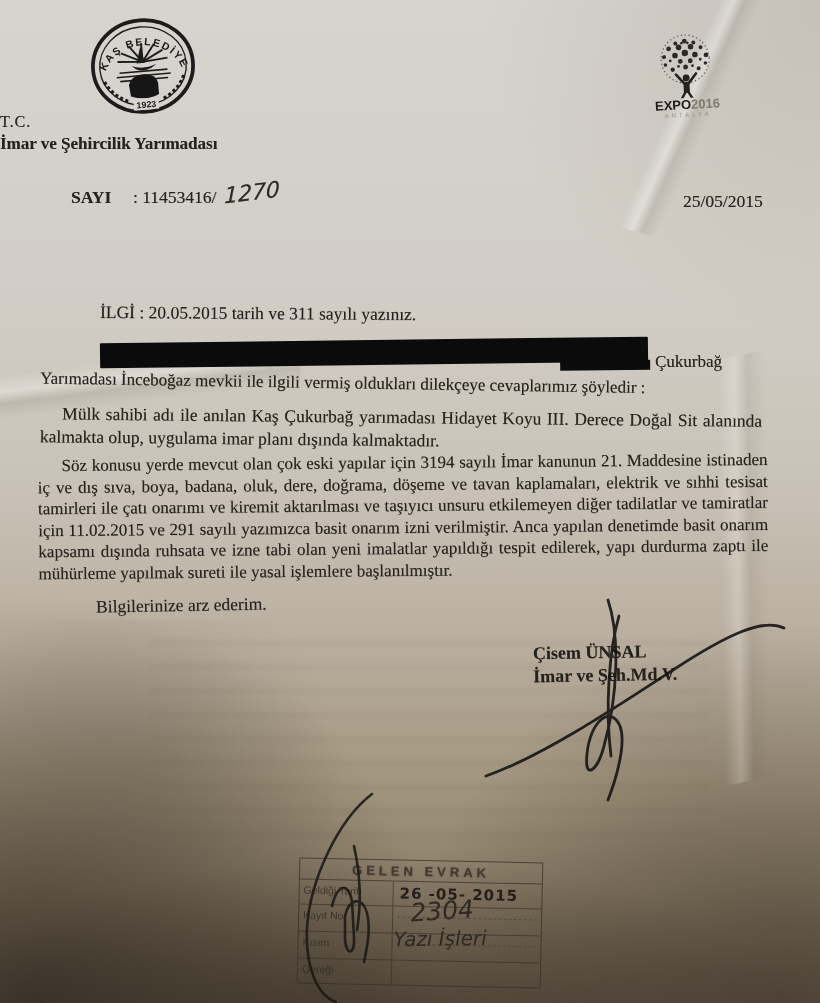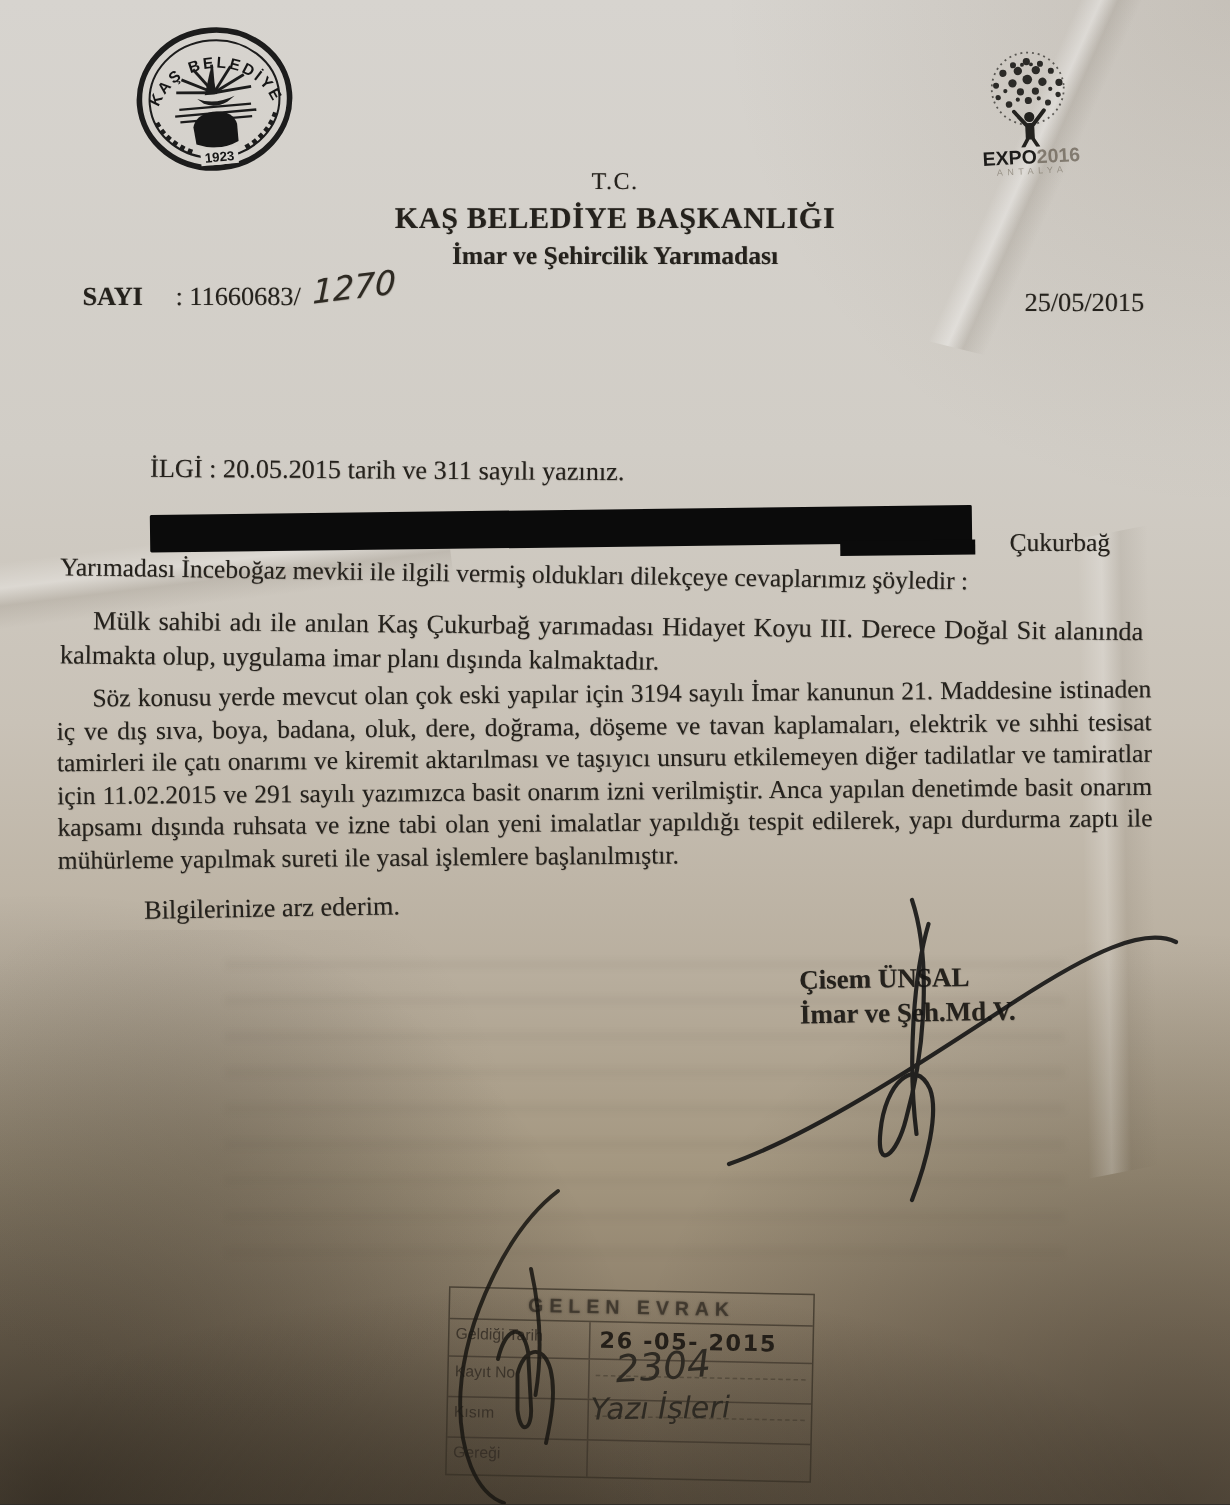--- a/index.html
+++ b/index.html
@@ -12,37 +12,37 @@
       radial-gradient(ellipse 70% 22% at 45% 102%, rgba(35,28,18,0.45), transparent 75%),
       radial-gradient(circle at 100% 0%, rgba(120,105,85,0.18), transparent 26%),
       linear-gradient(to bottom,#d7d4cf 0%,#d1cdc6 30%,#c9c2b7 48%,#b9af9f 64%,#a3967f 78%,#8a7c67 89%,#6d6150 100%);
   }
   .abs{position:absolute;}
   .doc-text{text-shadow:0.3px 0.3px 0.6px rgba(60,54,45,0.45);}
   .crease{pointer-events:none;}
   .hand{font-family:"DejaVu Sans",sans-serif;font-style:italic;color:#2e2a23;}
 
   
-  .hdr{left:0;right:0;top:112px;text-align:center;line-height:1.25;}
+  .hdr{left:0;right:0;top:112px;line-height:1.25;}
   .hdr .tc{font-size:16px;letter-spacing:1px;}
   .hdr .title{font-size:20px;font-weight:bold;letter-spacing:0.5px;margin-top:2px;}
   .hdr .subtitle{font-size:17px;font-weight:bold;margin-top:1px;}
 
   
   .meta{left:55px;top:186px;font-size:17.5px;line-height:22px;}
   .meta .row{display:flex;}
-  .meta .lbl{display:inline-block;width:62px;font-weight:600;}
+  .meta .lbl{display:inline-block;width:62px;font-weight:600;margin-left:16px;}
   .date{left:683px;top:191px;font-size:17.5px;font-family:Liberation Serif, serif;}
 
   .recipient{left:0;right:10px;top:270px;text-align:center;font-size:19px;font-weight:bold;letter-spacing:0.6px;}
   .reference{left:100px;top:303px;font-size:17.5px;transform:rotate(0.4deg);}
 
   .redaction{left:100px;top:340px;width:548px;height:25px;background:#0b0b0b;transform:rotate(-0.7deg);border-radius:1px;}
   .redaction .notch{position:absolute;right:-2px;bottom:-8px;width:90px;height:10px;background:#0b0b0b;}
-  .after-redact{left:673px;top:352px;font-size:17px;}
+  .after-redact{left:655px;top:352px;font-size:17px;}
 
   .bodyline{left:40px;top:374px;width:705px;font-size:17px;white-space:nowrap;transform:rotate(0.9deg);}
   .p1{left:40px;top:406px;width:722px;font-size:17.5px;line-height:23px;text-align:justify;text-indent:22px;transform:rotate(0.6deg);}
   .p2{left:38px;top:452px;width:730px;font-size:17px;line-height:21.5px;text-align:justify;text-indent:24px;transform:rotate(-0.5deg);}
   .closing{left:96px;top:595px;font-size:17.5px;transform:rotate(-1deg);}
 
   .sig{left:533px;top:641px;font-size:18px;font-weight:bold;line-height:23px;transform:rotate(-1deg);}
 
   
   .stamp{left:298px;top:860px;width:244px;height:126px;transform:rotate(1.2deg);
@@ -149,28 +149,27 @@
       </g>
     </svg>
     <div style="font-family:'Liberation Sans',sans-serif;font-size:13px;font-weight:bold;line-height:13px;">
       <span style="color:#1d1c1a;">EXPO</span><span style="color:rgba(105,98,85,0.75);">2016</span>
     </div>
     <div style="font-family:'Liberation Sans',sans-serif;font-size:6px;letter-spacing:3px;color:rgba(110,102,88,0.55);margin-top:1px;">ANTALYA</div>
   </div>
 
   <div class="abs hdr doc-text">
     <div class="tc">T.C.</div>
-    <div class="title">KAŞ BELEDİYE BAŞKANLIĞI</div>
     <div class="subtitle">İmar ve Şehircilik Yarımadası</div>
   </div>
 
   <div class="abs meta doc-text">
     <div class="row">
       <span class="lbl">SAYI</span>
-      <span>: 11660683/</span>
+      <span>: 11453416/</span>
       <span class="hand" style="display:inline-block;font-size:22px;margin-left:8px;transform:rotate(-7deg) skewX(-8deg);margin-top:-4px;">1270</span>
     </div>
   </div>
   <div class="abs date doc-text">25/05/2015</div>
 
   <div class="abs reference doc-text">İLGİ : 20.05.2015 tarih ve 311 sayılı yazınız.</div>
 
   <div class="abs redaction">
       <div class="notch"></div>
     </div>

